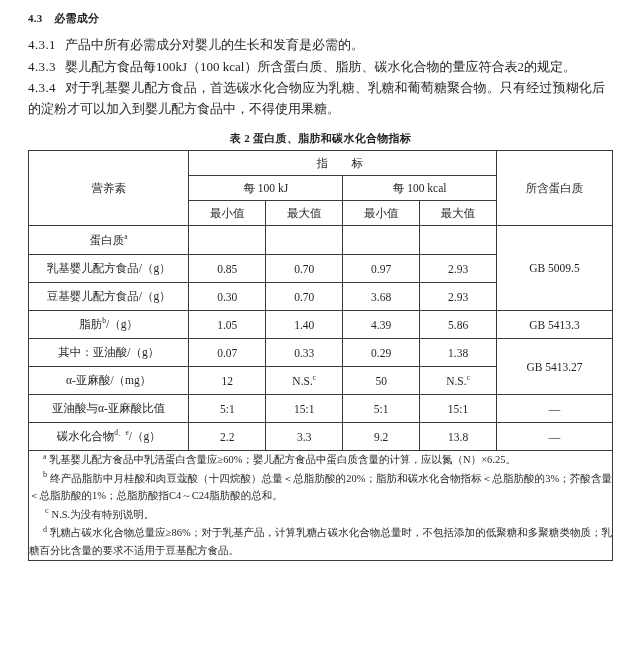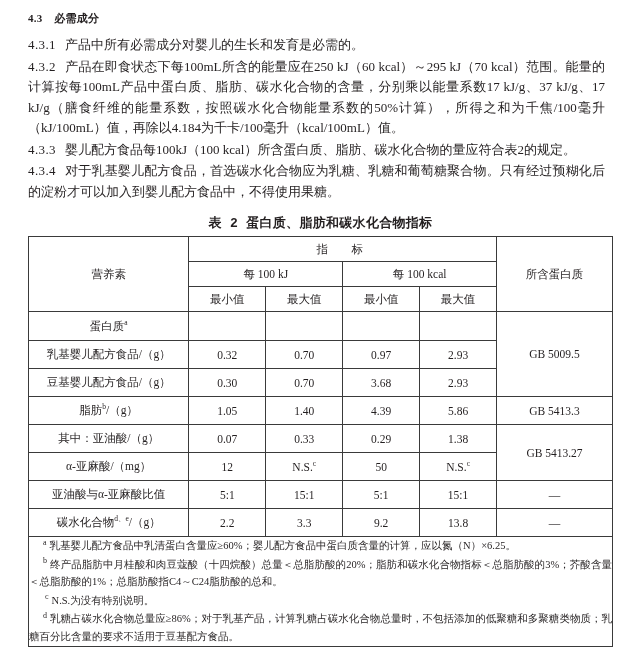--- a/index.html
+++ b/index.html
@@ -42,24 +42,23 @@
   }
   .para .num {
     margin-right: 9px;
     letter-spacing: 0.4px;
   }
 
   
   .table-title {
     text-align: center;
     font-weight: bold;
-    font-size: 13px;
+    font-size: 11px;
     margin: 12px 0 4px 0;
     letter-spacing: 0.3px;
-    font-family: Liberation Mono, monospace;
   }
   table.spec {
     border-collapse: collapse;
     width: 100%;
     font-size: 11.5px;
     table-layout: fixed;
   }
   table.spec th,
   table.spec td {
     border: 1px solid #3a3a3a;
@@ -129,23 +128,20 @@
 <div class="page">
 
   <div class="clause-heading">
     <span class="num">4.3</span><span>必需成分</span>
   </div>
 
   <p class="para">
     <span class="num">4.3.1</span><span>产品中所有必需成分对婴儿的生长和发育是必需的。</span>
   </p>
 
-  <p class="para">
-    <span class="num">4.3.2</span><span>产品在即食状态下每100mL所含的能量应在250 kJ（60 kcal）～295 kJ（70 kcal）范围。能量的计算按每100mL产品中蛋白质、脂肪、碳水化合物的含量，分别乘以能量系数17 kJ/g、37 kJ/g、17 kJ/g（膳食纤维的能量系数，按照碳水化合物能量系数的50%计算），所得之和为千焦/100毫升（kJ/100mL）值，再除以4.184为千卡/100毫升（kcal/100mL）值。</span>
-  </p>
 
   <p class="para">
     <span class="num">4.3.3</span><span>婴儿配方食品每100kJ（100 kcal）所含蛋白质、脂肪、碳水化合物的量应符合表2的规定。</span>
   </p>
 
   <p class="para">
     <span class="num">4.3.4</span><span>对于乳基婴儿配方食品，首选碳水化合物应为乳糖、乳糖和葡萄糖聚合物。只有经过预糊化后的淀粉才可以加入到婴儿配方食品中，不得使用果糖。</span>
   </p>
 
   <div class="table-title">表 2  蛋白质、脂肪和碳水化合物指标</div>
@@ -182,21 +178,21 @@
         <td class="name-cell"><span>蛋白质</span><sup>a</sup></td>
         <td class="val-cell"></td>
         <td class="val-cell"></td>
         <td class="val-cell"></td>
         <td class="val-cell"></td>
         <td rowspan="3">GB 5009.5</td>
       </tr>
 
       <tr>
         <td class="name-cell indent1">乳基婴儿配方食品/（g）</td>
-        <td class="val-cell">0.32</td>
+        <td class="val-cell">0.85</td>
         <td class="val-cell">0.70</td>
         <td class="val-cell">0.97</td>
         <td class="val-cell">2.93</td>
       </tr>
 
       <tr>
         <td class="name-cell indent1">豆基婴儿配方食品/（g）</td>
         <td class="val-cell">0.30</td>
         <td class="val-cell">0.70</td>
         <td class="val-cell">3.68</td>

